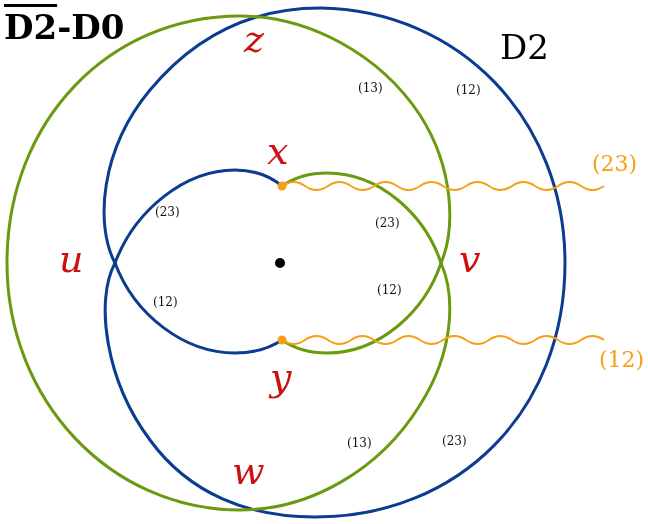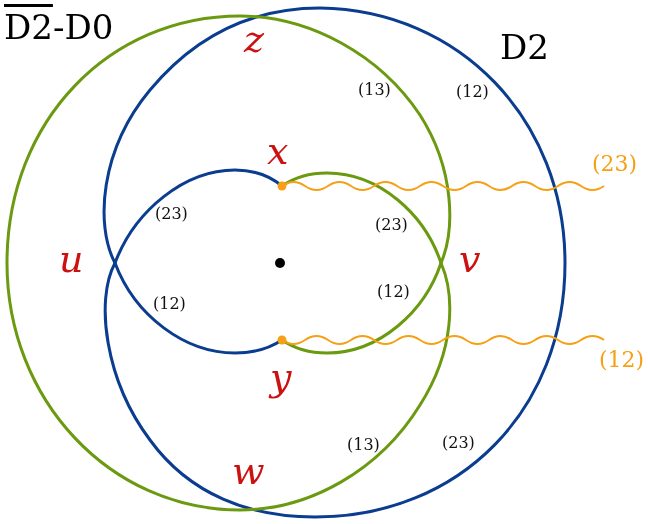--- a/index.html
+++ b/index.html
@@ -2,21 +2,21 @@
 <html><head>
 <meta charset="utf-8">
 <style>
   html, body { margin: 0; padding: 0; background: #ffffff; }
   body { width: 648px; height: 524px; position: relative; overflow: hidden; }
   #diagram { position: absolute; left: 0; top: 0; width: 648px; height: 524px; }
   .curve { fill: none; stroke-width: 3; stroke-linecap: round; }
   .wavy { fill: none; stroke-width: 2; }
   .lbl { position: absolute; font-family: "DejaVu Serif", "Liberation Serif", serif; white-space: nowrap; line-height: 1; }
   .vert { font-style: italic; font-size: 38px; }
-  .edge { font-size: 16px; color: #111; }
+  .edge { font-size: 12px; color: #111; }
   .region { font-size: 34px; color: #000; }
   .ext { font-size: 22px; }
   .overline { text-decoration: overline; }
 </style>
 </head>
 <body>
 
 <svg id="diagram" viewBox="0 0 648 524" xmlns="http://www.w3.org/2000/svg">
 
   <path class="curve" stroke="#0a3d8f" d="M 115 263 C 95 225, 100 150, 150 90 C 200 30, 260 8, 320 8 C 460 10, 565 120, 565 263 C 565 410, 460 517, 315 517 C 250 517, 190 495, 150 440 C 105 380, 95 300, 115 263 Z"></path>
@@ -28,21 +28,21 @@
   <path class="curve" stroke="#6b9a10" d="M 282 340 C 295 349, 310 353, 327 353 C 380 353, 425 311, 441 263"></path>
 
   <path class="wavy" stroke="#f5a015" d="M 282 186 q 11.5 -8 23 0 t 23 0 t 23 0 t 23 0 t 23 0 t 23 0 t 23 0 t 23 0 t 23 0 t 23 0 t 23 0 t 23 0 t 23 0 t 23 0"></path>
   <path class="wavy" stroke="#f5a015" d="M 282 340 q 11.5 8 23 0 t 23 0 t 23 0 t 23 0 t 23 0 t 23 0 t 23 0 t 23 0 t 23 0 t 23 0 t 23 0 t 23 0 t 23 0 t 23 0"></path>
 
   <circle cx="282" cy="186" r="4.5" fill="#f5a015"></circle>
   <circle cx="282" cy="340" r="4.5" fill="#f5a015"></circle>
   <circle cx="280" cy="263" r="5" fill="#000000"></circle>
 </svg>
 
-<div class="lbl region" style="left:4px; top:10px;">
+<div class="lbl region" style="left:4px; top:10px;font-weight:bold;">
   <span class="overline">D2</span><span>-D0</span>
 </div>
 <div class="lbl region" style="left:500px; top:30px;">D2</div>
 
 <div class="lbl vert" style="left:244px; top:20px; color:#cc1111;">z</div>
 <div class="lbl vert" style="left:267px; top:132px; color:#cc1111;">x</div>
 <div class="lbl vert" style="left:59px; top:240px; color:#cc1111;">u</div>
 <div class="lbl vert" style="left:459px; top:240px; color:#cc1111;">v</div>
 <div class="lbl vert" style="left:270px; top:358px; color:#cc1111;">y</div>
 <div class="lbl vert" style="left:232px; top:452px; color:#cc1111;">w</div>

